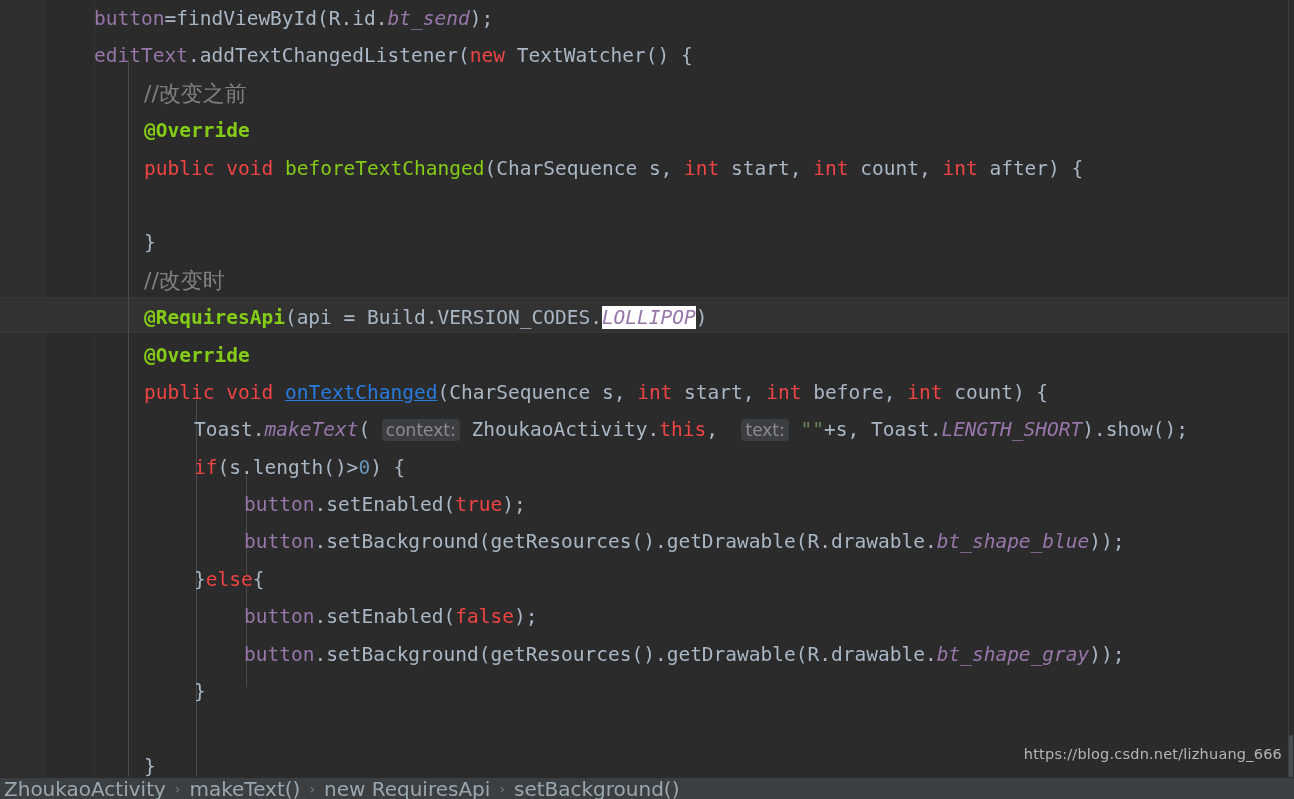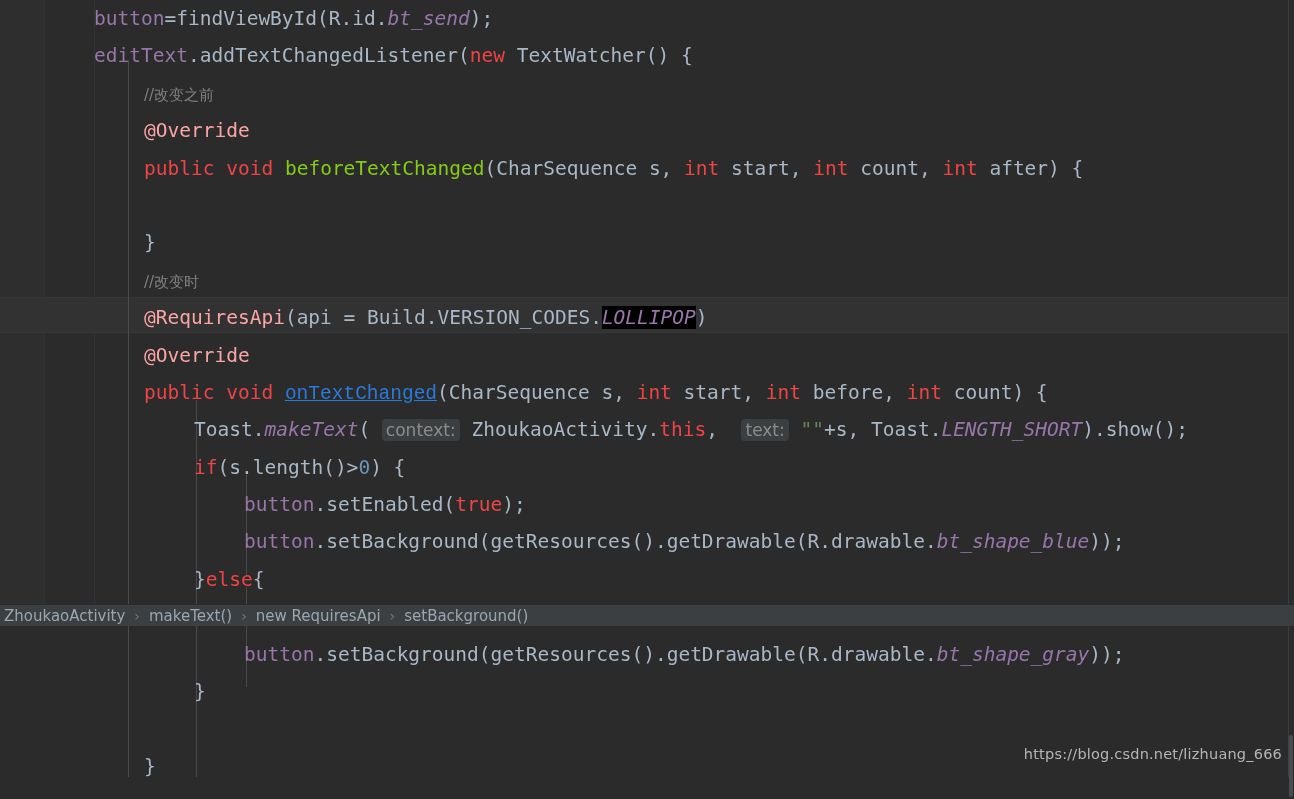--- a/index.html
+++ b/index.html
@@ -9,21 +9,21 @@
     overflow: hidden;
     background: #2b2b2b;
   }
   body {
     font-family: "DejaVu Serif", "Liberation Serif", serif;
   }
 
   #editor-root {
     position: relative;
     width: 1294px;
-    height: 626px;
+    height: 799px;
     background: #2b2b2b;
   }
 
   
   .gutter-col {
     position: absolute;
     top: 0;
     bottom: 0;
     width: 0;
     border-left: 1px solid #313335;
@@ -98,40 +98,40 @@
     padding-left: 94px;
     color: #a9b7c6;
   }
 
   
   .t-default   { color: #a9b7c6; }
   .t-keyword   { color: #ef4444; }
   .t-field     { color: #9876aa; }
   .t-static    { color: #9876aa; font-style: italic; }
   .t-method    { color: #84cc16; }
-  .t-link      { color: #287bde; text-decoration: underline; font-family: Liberation Mono, monospace; }
-  .t-annot     { color: #fca5a5; }
+  .t-link      { color: #287bde; text-decoration: underline; }
+  .t-annot     { color: #84cc16; font-weight: bold; }
   .t-comment   { color: #808080; }
   .t-string    { color: #6a8759; }
   .t-number    { color: #6897bb; }
 
   .hl-identifier {
-    background: #000000;
+    background: #ffffff;
   }
 
   .inlay-hint {
     background: #3c3f41;
     color: #8c8c8c;
     border-radius: 4px;
     padding: 1px 4px;
     font-size: 17px;
     font-family: "DejaVu Sans", "Liberation Sans", sans-serif;
   }
 
-  .cjk { font-family: "DejaVu Sans", "Liberation Sans", sans-serif; font-size: 15px; }
+  .cjk { font-family: "DejaVu Sans", "Liberation Sans", sans-serif; font-size: 22px; }
 
   
   #watermark {
     position: absolute;
     right: 12px;
     top: 746px;
     color: #b5b5b5;
     font-family: "DejaVu Sans", "Liberation Sans", sans-serif;
     font-size: 14.5px;
     letter-spacing: 0.2px;
@@ -147,21 +147,21 @@
     background: #3c3f41;
     border-top: 1px solid #2b2b2b;
     display: flex;
     align-items: center;
     padding-left: 4px;
     overflow: hidden;
   }
   .crumb {
     color: #9aa7b0;
     font-family: "DejaVu Sans", "Liberation Sans", sans-serif;
-    font-size: 15px;
+    font-size: 20px;
     white-space: nowrap;
   }
   .crumb-sep {
     color: #6d7a82;
     font-family: "DejaVu Sans", "Liberation Sans", sans-serif;
     font-size: 14px;
     padding: 0 9px;
   }
 </style>
 </head>

